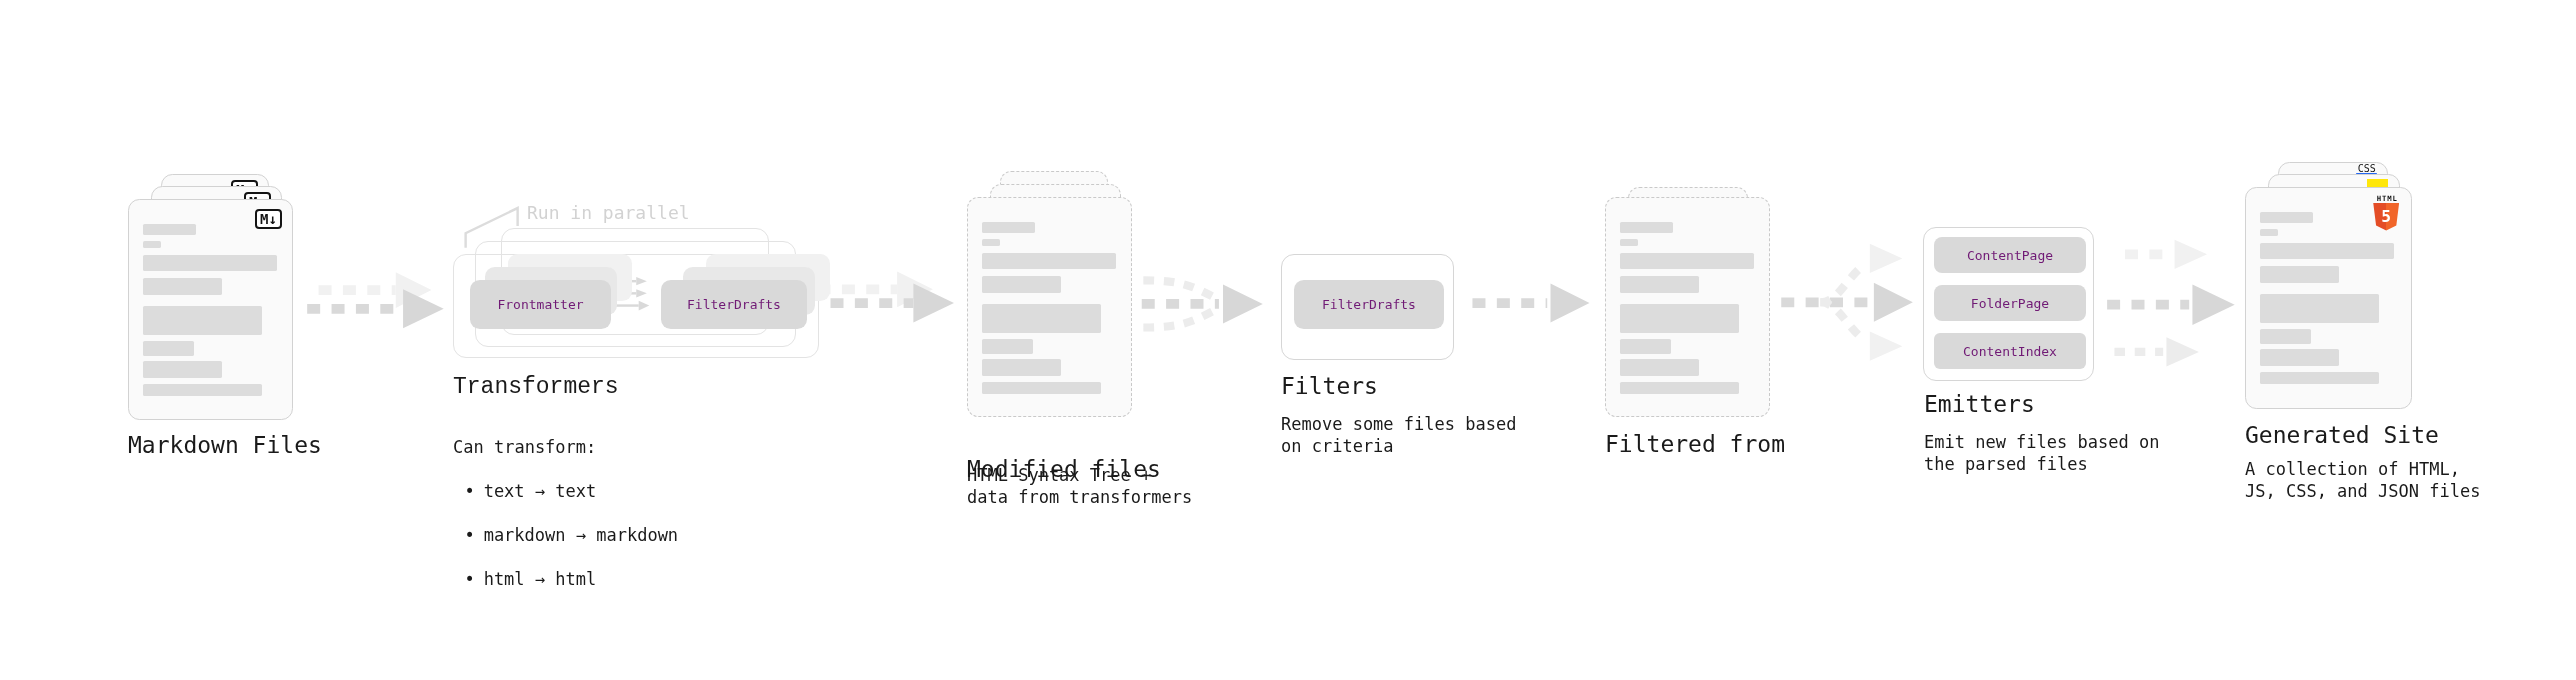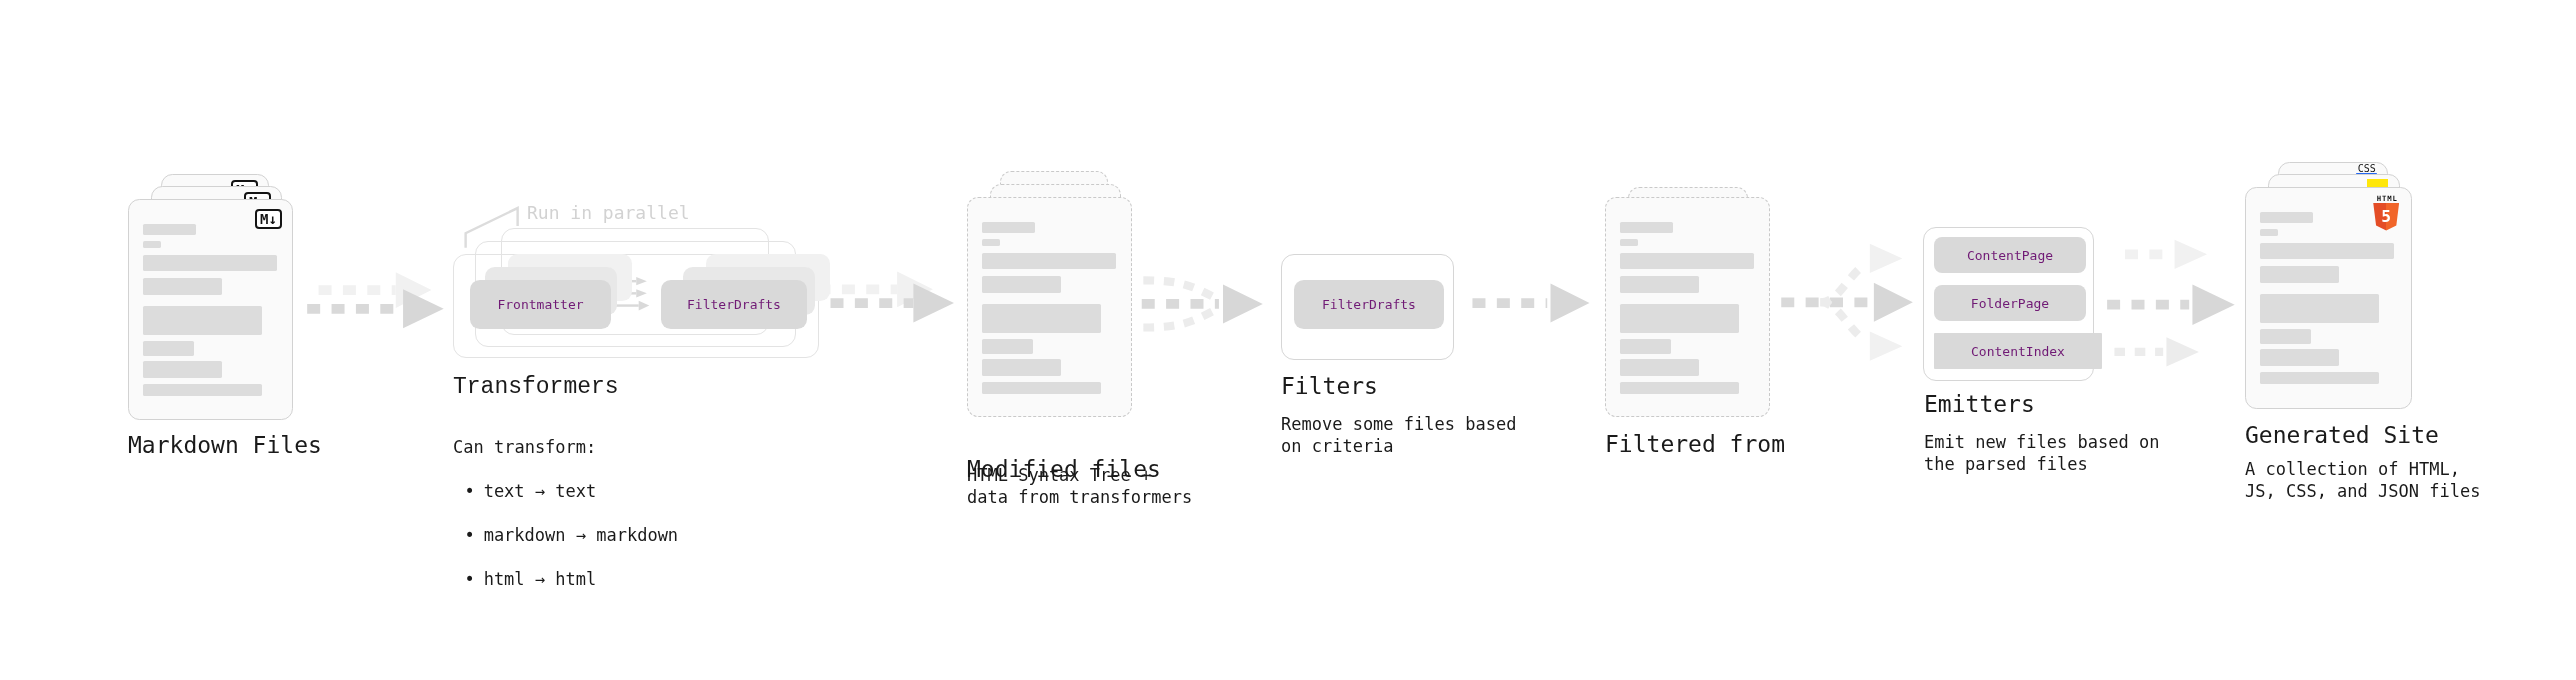--- a/index.html
+++ b/index.html
@@ -259,21 +259,21 @@
         <div class="bar" style="top: 161px; width: 79px; height: 17px;"></div>
         <div class="bar" style="top: 184px; width: 119px; height: 12.2px;"></div>
       </div>
   </div>
   <div class="stage-label" style="left:1605px; top:431px;">Filtered from</div>
 
   <div>
     <div class="outline solid-darker z2" style="left:1923px; top:227px; width:171px; height:154px;"></div>
     <div class="gbox z3" style="left:1934px; top:237px; width:152px; height:36px; border-radius:8.1px;">ContentPage</div>
     <div class="gbox z3" style="left:1934px; top:285px; width:152px; height:36px; border-radius:8.1px;">FolderPage</div>
-    <div class="gbox z3" style="left:1934px; top:333px; width:168px; height:36px; border-radius:1px;">ContentIndex</div>
+    <div class="gbox z3" style="left:1934px; top:333px; width:152px; height:36px; border-radius:6px;">ContentIndex</div>
   </div>
   <div class="stage-label" style="left:1924px; top:391px;">Emitters</div>
   <div class="desc" style="left:1924px; top:431px;">Emit new files based on
 the parsed files</div>
 
   <div>
     <div class="card z2" style="left:2278px; top:162px; width:110px; height:49px;">
       <div class="css-badge">
         <div class="css-text">CSS</div>
         <div class="css-bar"></div>

